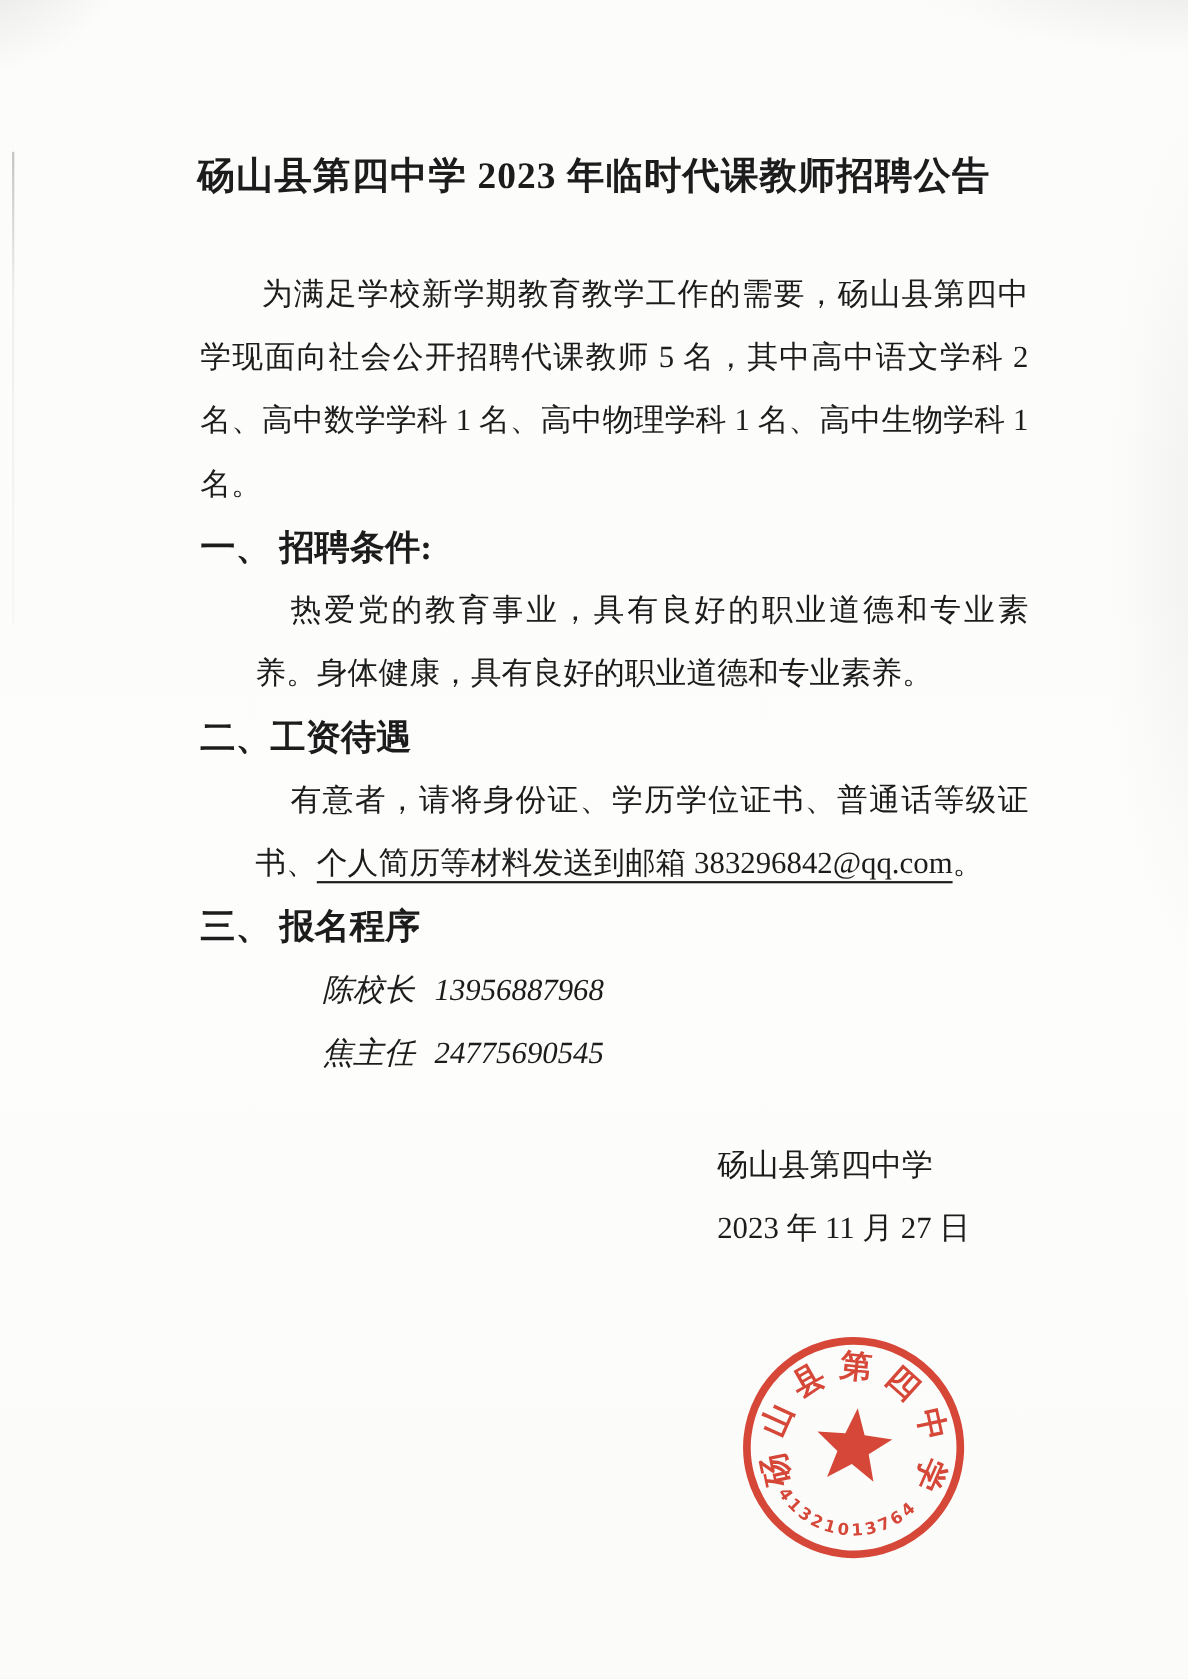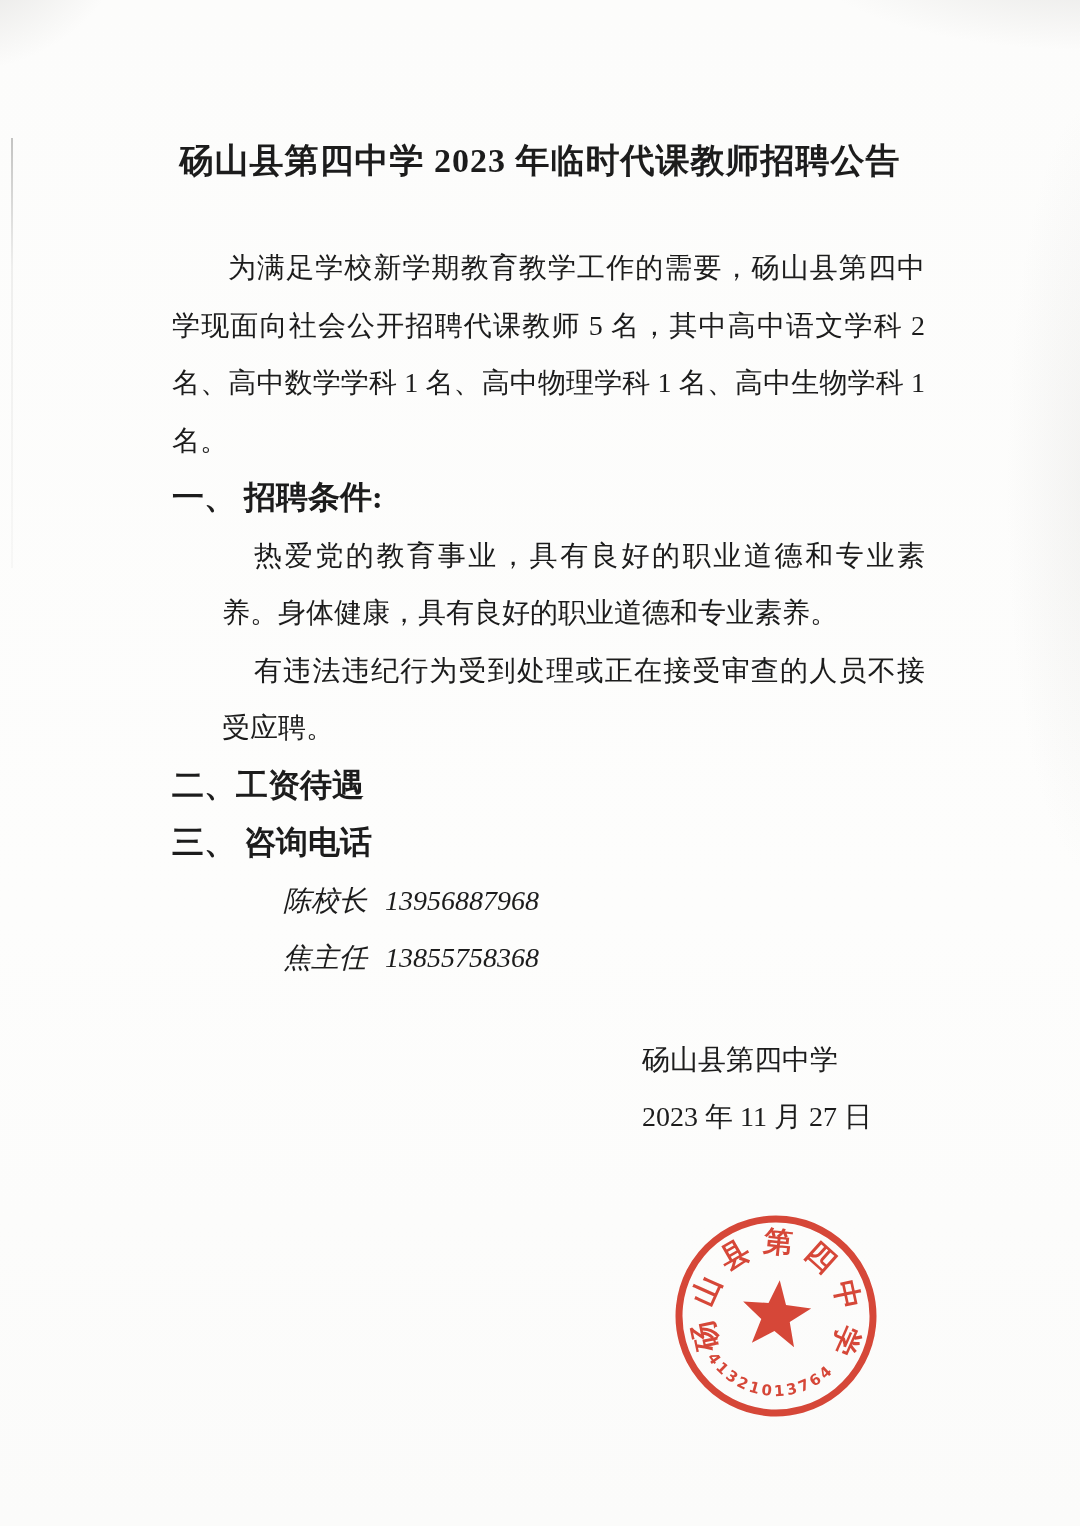--- a/index.html
+++ b/index.html
@@ -37,21 +37,21 @@
     padding-top: 140px;
     text-align: center;
     font-size: 34px;
     line-height: 42px;
     font-weight: 700;
     letter-spacing: 1px;
     white-space: nowrap;
   }
   .content {
     position: absolute;
-    left: 172px;
+    left: 182px;
     top: 239px;
     width: 753px;
     font-size: 28px;
     line-height: 57.5px;
     text-align: justify;
     z-index: 2;
   }
   .content p, .content h2 { margin: 0; }
   .intro { text-indent: 56px; }
   .hd { font-size: 32px; font-weight: 700; line-height: 57.5px; }
@@ -97,27 +97,27 @@
 <div class="page">
 
   <h1 class="title">砀山县第四中学 2023 年临时代课教师招聘公告</h1>
 
   <div class="content">
 
     <p class="intro">为满足学校新学期教育教学工作的需要，砀山县第四中学现面向社会公开招聘代课教师 5 名，其中高中语文学科 2 名、高中数学学科 1 名、高中物理学科 1 名、高中生物学科 1 名。</p>
 
     <h2 class="hd">一、 招聘条件:</h2>
     <p class="hang">热爱党的教育事业，具有良好的职业道德和专业素养。身体健康，具有良好的职业道德和专业素养。</p>
-    <p class="hang">有违法违纪行为受到处理或正在接受审查的人员不接受应聘。</p>
 
     <h2 class="hd">二、工资待遇</h2>
+    <p class="hang"><span>有意者，请将身份证、学历学位证书、普通话等级证书、</span><span class="u">个人简历等材料发送到邮箱 383296842@qq.com</span><span>。</span></p>
 
-    <h2 class="hd">三、 咨询电话</h2>
+    <h2 class="hd">三、 报名程序</h2>
     <p class="ind4"><span>陈校长</span><span class="gap"></span><span>13956887968</span></p>
-    <p class="ind4"><span>焦主任</span><span class="gap"></span><span>13855758368</span></p>
+    <p class="ind4"><span>焦主任</span><span class="gap"></span><span>24775690545</span></p>
 
 
     <div class="signature">
       <p>砀山县第四中学</p>
       <p>2023 年 11 月 27 日</p>
     </div>
 
   </div>
 
   <svg class="stamp" viewBox="0 0 208 208" xmlns="http://www.w3.org/2000/svg" aria-hidden="true">

